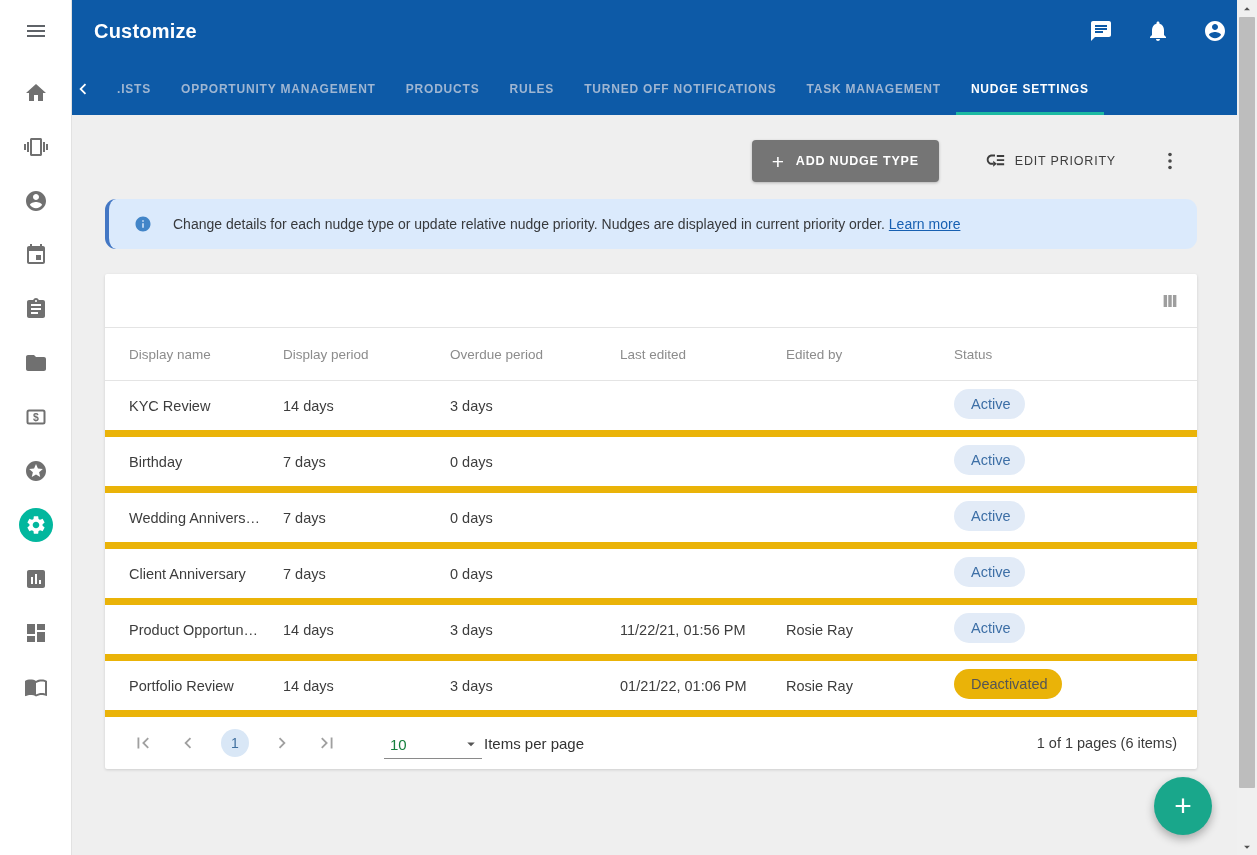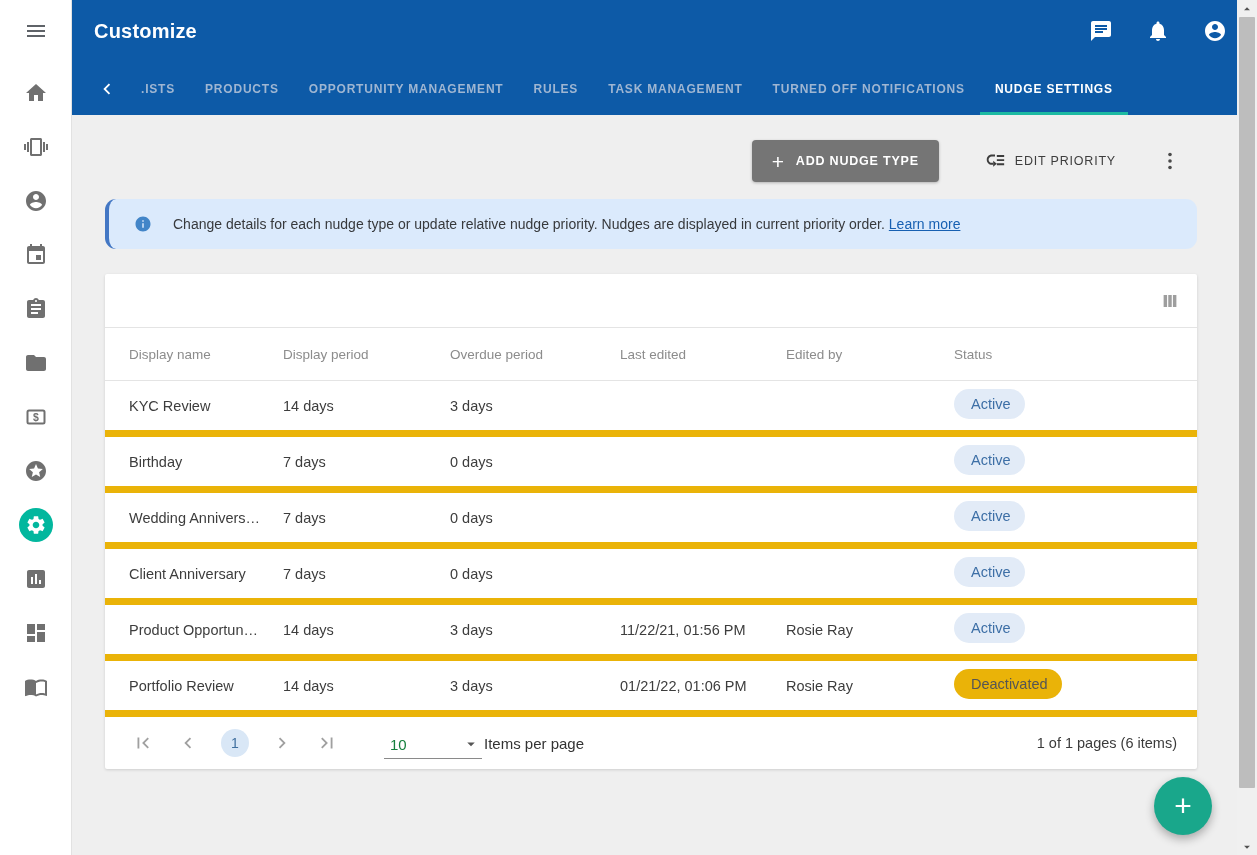--- a/index.html
+++ b/index.html
@@ -14,21 +14,21 @@
   .nav-item svg { width:24px; height:24px; }
   .nav-item.active { background:#02b79e; border-radius:50%; color:#fff; }
   .nav-item.active svg { width:22px; height:22px; }
 
   
   .header { position:absolute; left:72px; top:0; right:4px; height:115px; background:#0d5aa7; }
   .titlebar { height:62px; display:flex; align-items:center; padding:0 26px 0 22px; }
   .page-title { color:#fff; font-size:20px; font-weight:700; letter-spacing:0.2px; }
   .header-icons { margin-left:auto; display:flex; gap:33px; }
   .header-icons button { color:#fff; height:24px; }
-  .tabs { height:53px; display:flex; align-items:stretch; padding-left:24px; }
+  .tabs { height:53px; display:flex; align-items:stretch; }
   .back-chev { color:#fff; display:flex; align-items:center; margin-right:8px; }
   .tab { display:flex; align-items:center; padding:0 15px; font-size:12px; font-weight:600; letter-spacing:0.8px; color:#9fb6d2; position:relative; }
   .tab.active { color:#fff; }
   .tab.active::after { content:""; position:absolute; left:0; right:0; bottom:0; height:3px; background:#1cbaa2; }
 
   
   .content { position:absolute; left:72px; top:115px; right:20px; bottom:0; background:#efefef; }
   .actions-row { display:flex; align-items:center; justify-content:flex-end; padding:25px 55px 0 0; height:67px; }
   .add-btn { background:#757575; color:#fff; height:42px; border-radius:4px; padding:0 20px; display:flex; align-items:center; font-size:12.5px; font-weight:700; letter-spacing:0.8px; box-shadow:0 1px 3px rgba(0,0,0,0.25); }
   .add-btn .plus { font-size:21px; font-weight:400; margin-right:11px; line-height:1; }
@@ -155,25 +155,25 @@
           </svg></button>
     </div>
   </div>
   <div class="tabs">
     <button class="back-chev">
         <svg width="22" height="22" viewBox="0 0 24 24" fill="currentColor">
           <path d="M15.41 7.41L14 6l-6 6 6 6 1.41-1.41L10.83 12z"></path>
         </svg>
       </button>
     <button class="tab">.ISTS</button>
+    <button class="tab">OPPORTUNITY MANAGEMENT</button>
     <button class="tab">PRODUCTS</button>
-    <button class="tab">OPPORTUNITY MANAGEMENT</button>
     <button class="tab">RULES</button>
+    <button class="tab">TURNED OFF NOTIFICATIONS</button>
     <button class="tab">TASK MANAGEMENT</button>
-    <button class="tab">TURNED OFF NOTIFICATIONS</button>
     <button class="tab active">NUDGE SETTINGS</button>
   </div>
 </header>
 
 <main class="content">
   <div class="actions-row">
     <button class="add-btn">
       <span class="plus">+</span>
       <span>ADD NUDGE TYPE</span>
     </button>

